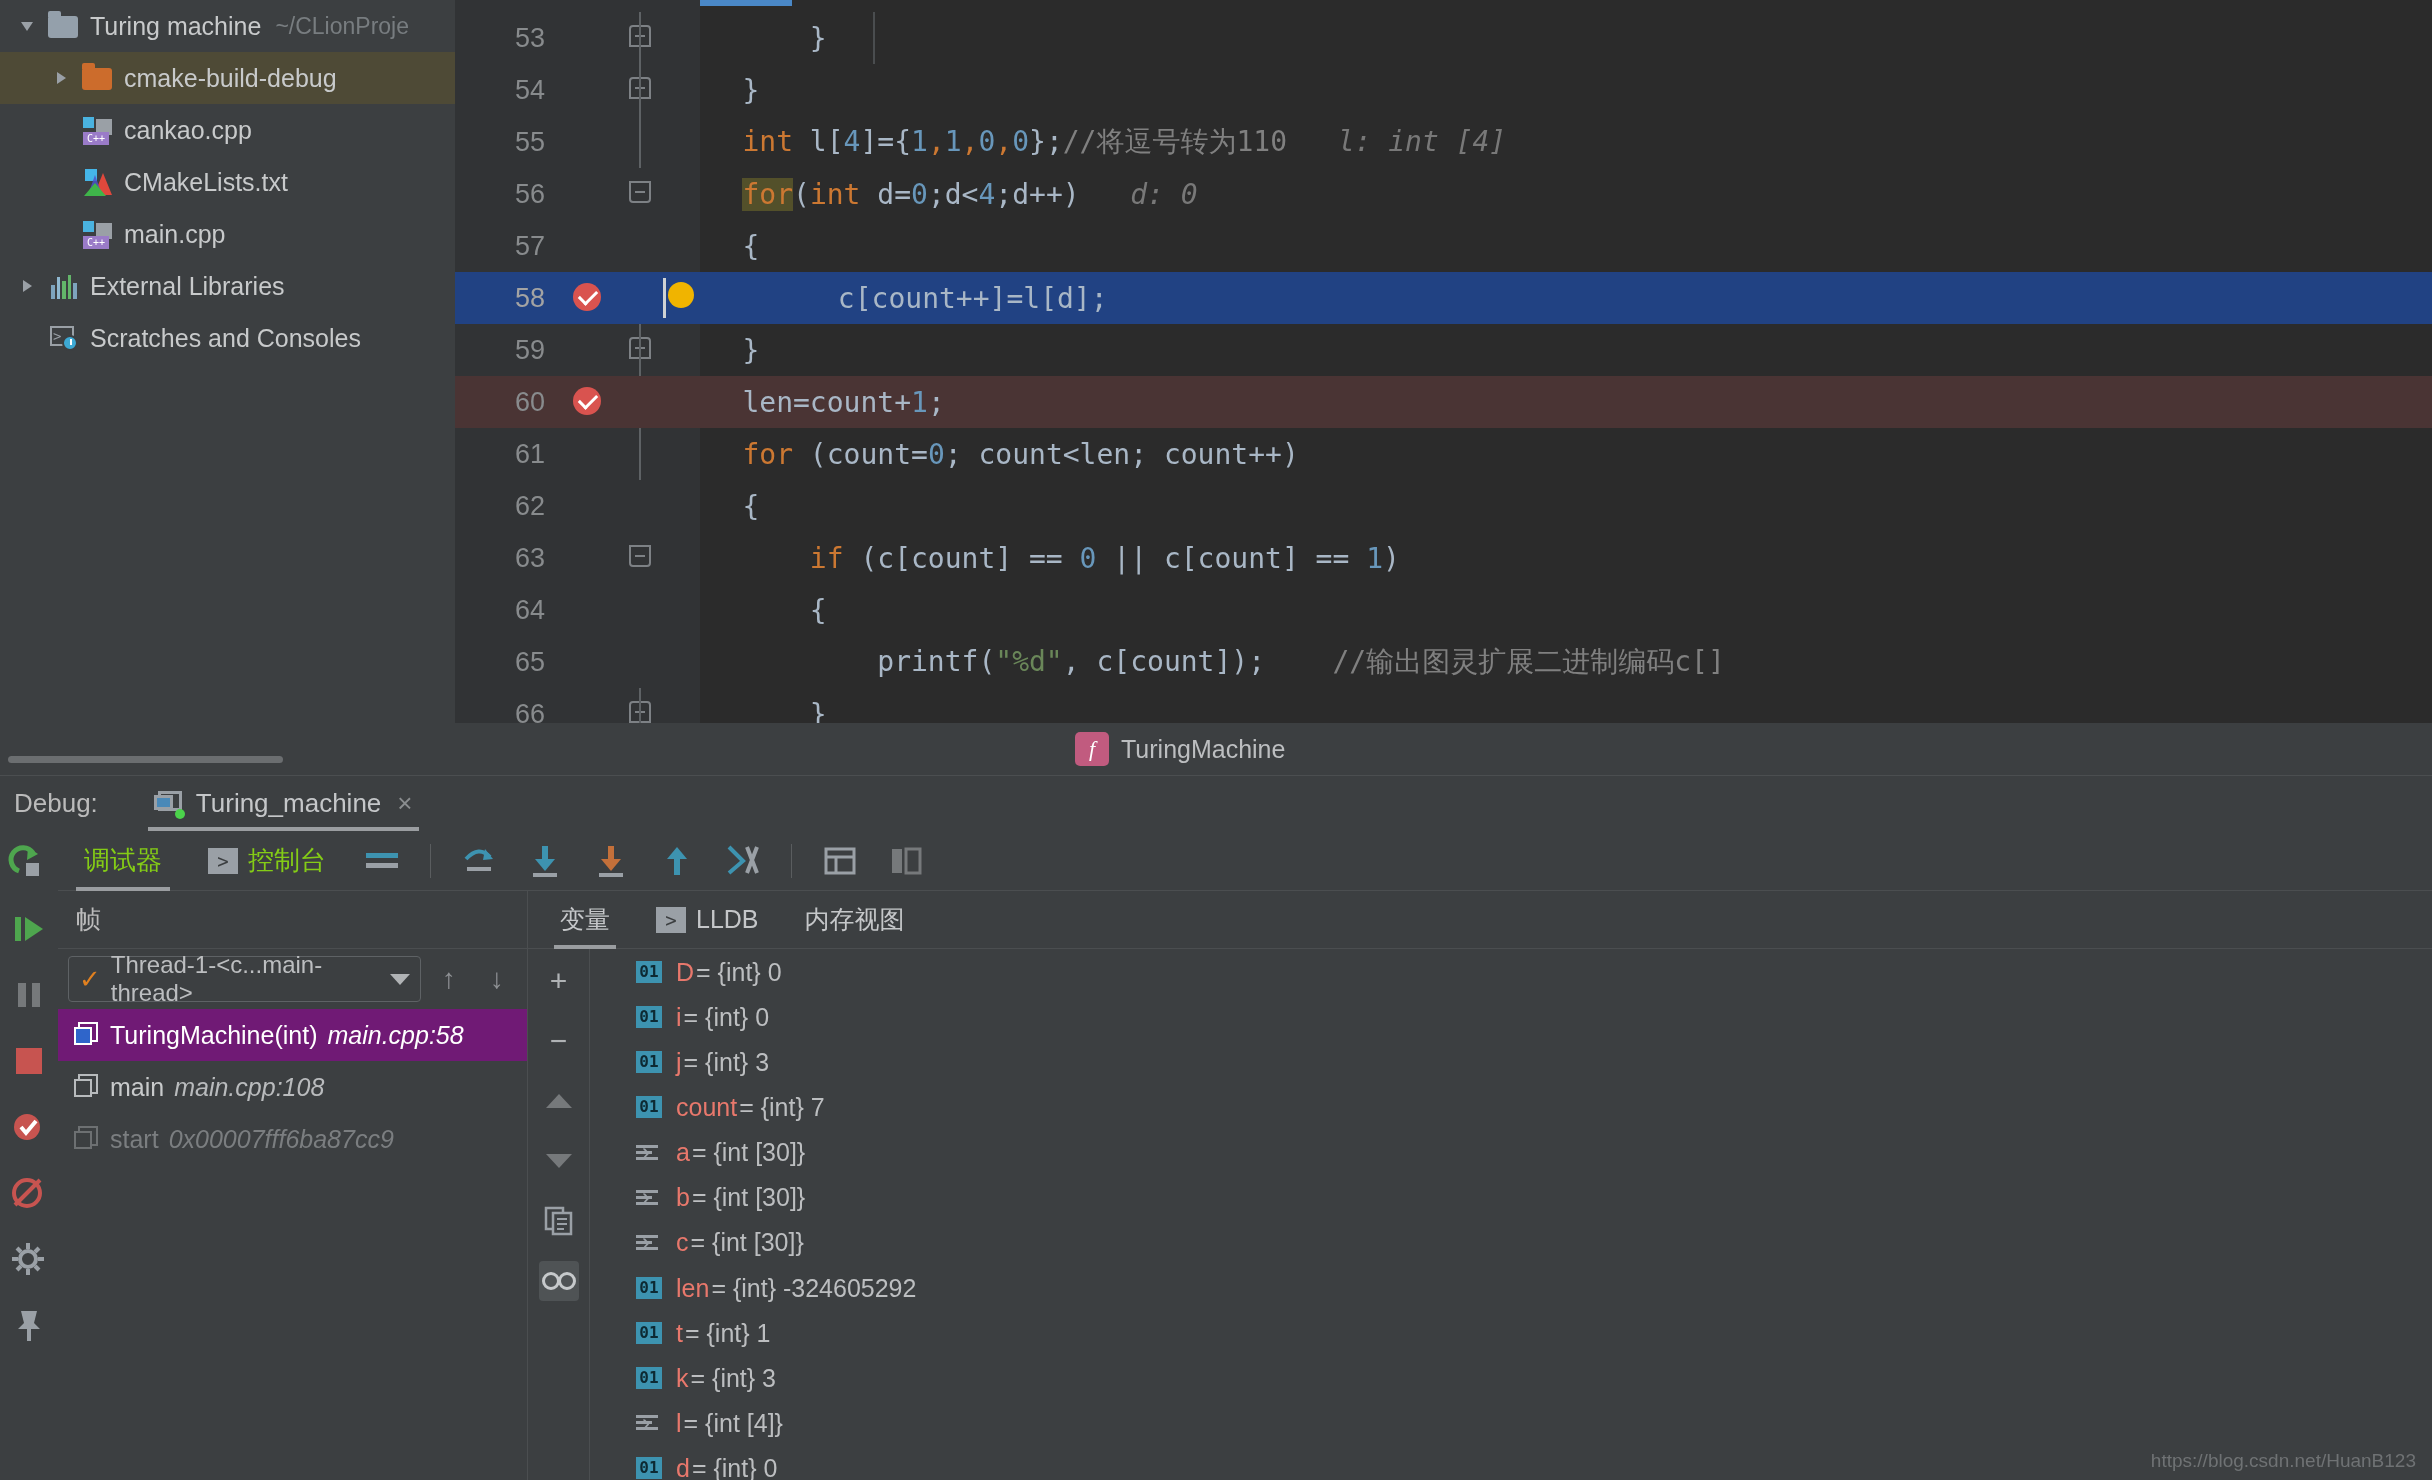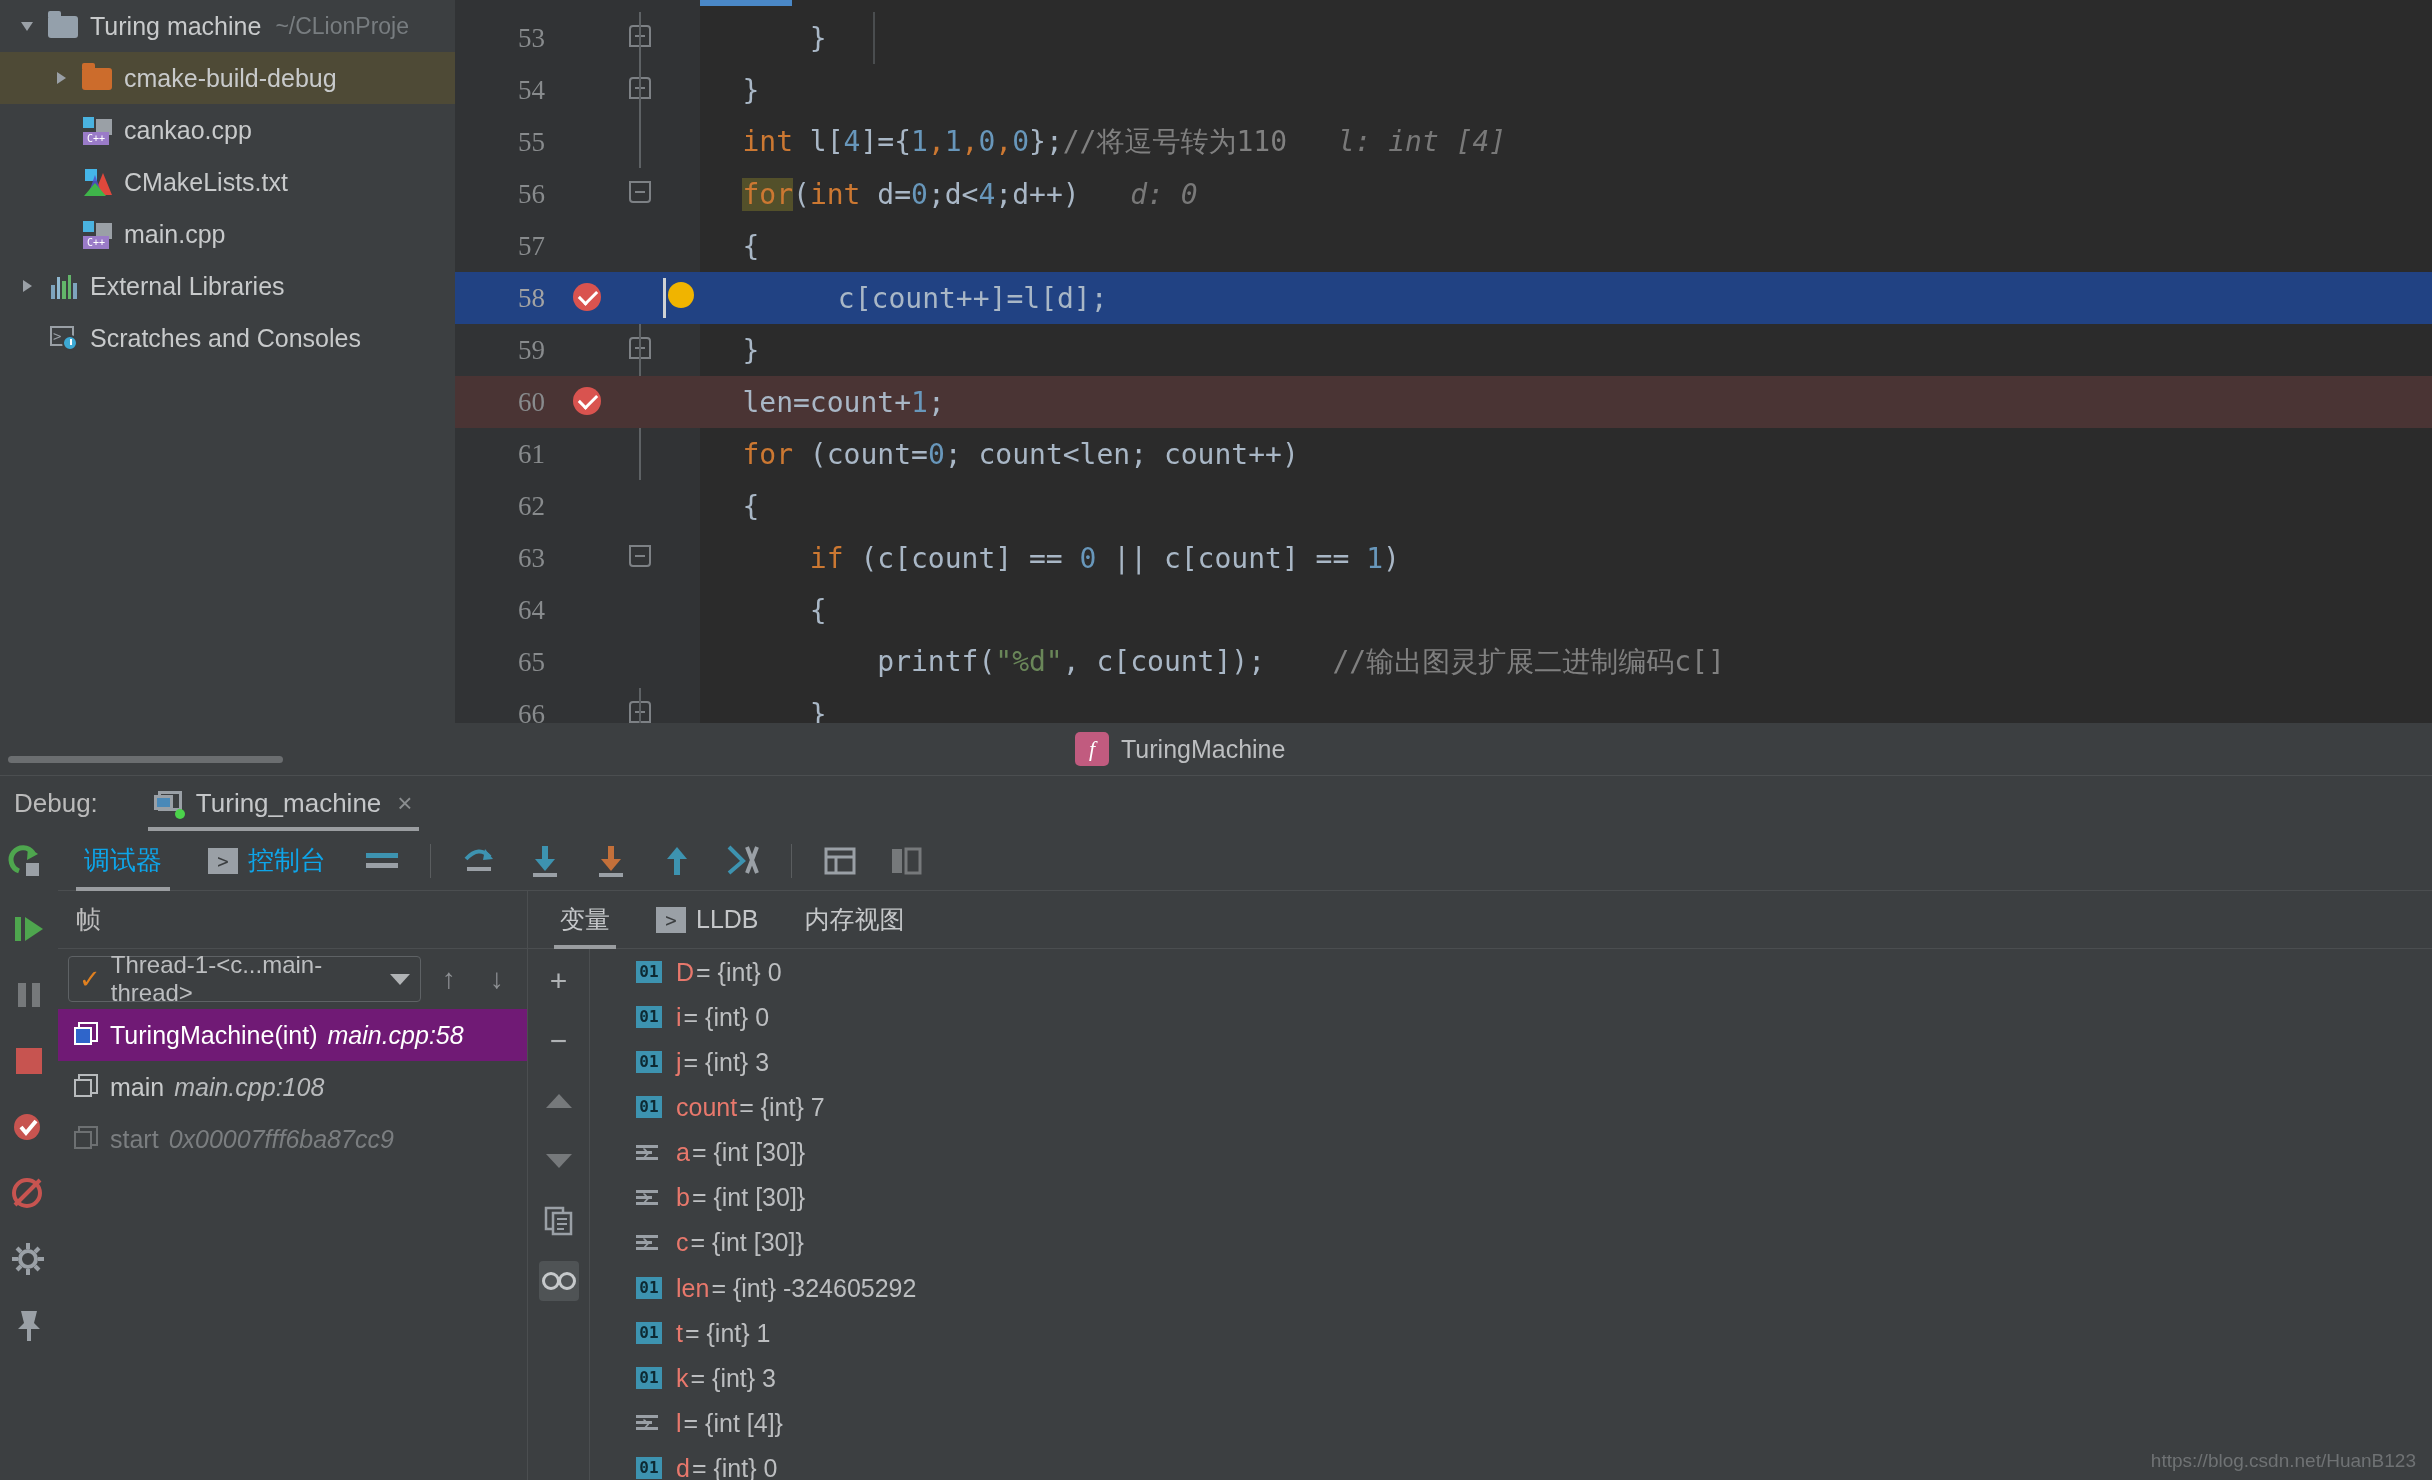--- a/index.html
+++ b/index.html
@@ -58,21 +58,21 @@
   
   .editor { flex:1; background:#2b2b2b; position:relative; overflow:hidden; }
   .edtop { height:12px; background:#2b2b2b; position:relative; }
   .edtop .hl { position:absolute; left:177px; top:0; width:160px; height:6px; background:#4a88c7; }
   .gutter-bg { position:absolute; left:0; top:0; width:245px; height:763px; background:#313335; }
   .code-rows { position:absolute; left:0; top:12px; right:0; }
   .row { height:52px; display:flex; align-items:center; position:relative; }
   .row.hl { background:#214283; }
   .row.bphl { background:#4a3434; }
   .lnum { width:112px; text-align:right; padding-right:22px; color:#888b8d; font-size:27px;
-     font-family:Liberation Serif, serif; flex:none; }
+     font-family:Liberation Sans, sans-serif; flex:none; }
   .lnum.act { color:#a3a3a3; }
   .bpcell { width:50px; flex:none; position:relative; height:52px; }
   .bp { position:absolute; left:6px; top:11px; width:28px; height:28px; border-radius:50%;
      background:#d9534f; }
   .bp:after{content:"";position:absolute;left:6px;top:7px;width:15px;height:8px;
      border-left:3px solid #fff;border-bottom:3px solid #fff;transform:rotate(-45deg);}
   .foldcell { width:46px; flex:none; position:relative; height:52px; }
   .fold { position:absolute; left:12px; top:13px; width:22px; height:22px; border:2px solid #7d8185; }
   .fold.top { border-radius:4px 4px 0 0; }
   .fold.bot { border-radius:0 0 4px 4px; }
@@ -115,21 +115,21 @@
   .dtab .und { position:absolute; left:8px; bottom:0; right:8px; height:4px; background:#9a9da0; }
 
   .dbgbody { flex:1; display:flex; }
   .vstrip { width:58px; background:#3c3f41; padding-top:10px; display:flex; flex-direction:column;
      align-items:center; gap:22px; flex:none; }
   .vbtn { width:44px; height:44px; position:relative; }
   .dbgmain { flex:1; display:flex; flex-direction:column; }
   .dtoolbar { height:60px; display:flex; align-items:center; gap:30px; padding-left:18px;
      border-bottom:1px solid #4b4e50; }
   .tabg { display:flex; align-items:center; position:relative; height:60px; padding:0 8px; }
-  .tabg .tl { font-size:26px; color:#0ea5e9; }
+  .tabg .tl { font-size:26px; color:#84cc16; }
   .tabg .tu { position:absolute; left:0; bottom:0; right:0; height:4px; background:#9a9da0; }
   .stepico { width:36px; height:36px; position:relative; }
   .sep { width:1px; height:34px; background:#5a5d5f; }
 
   .panes { flex:1; display:flex; }
   .frames { width:470px; border-right:1px solid #4b4e50; display:flex; flex-direction:column; flex:none; }
   .phead { height:58px; display:flex; align-items:center; padding-left:18px; font-size:25px;
      color:#bbbbbb; border-bottom:1px solid #4b4e50; }
   .threadrow { height:60px; display:flex; align-items:center; padding:0 10px; gap:8px; }
   .tsel { flex:1; height:46px; border:1px solid #5e6265; border-radius:4px; display:flex;

